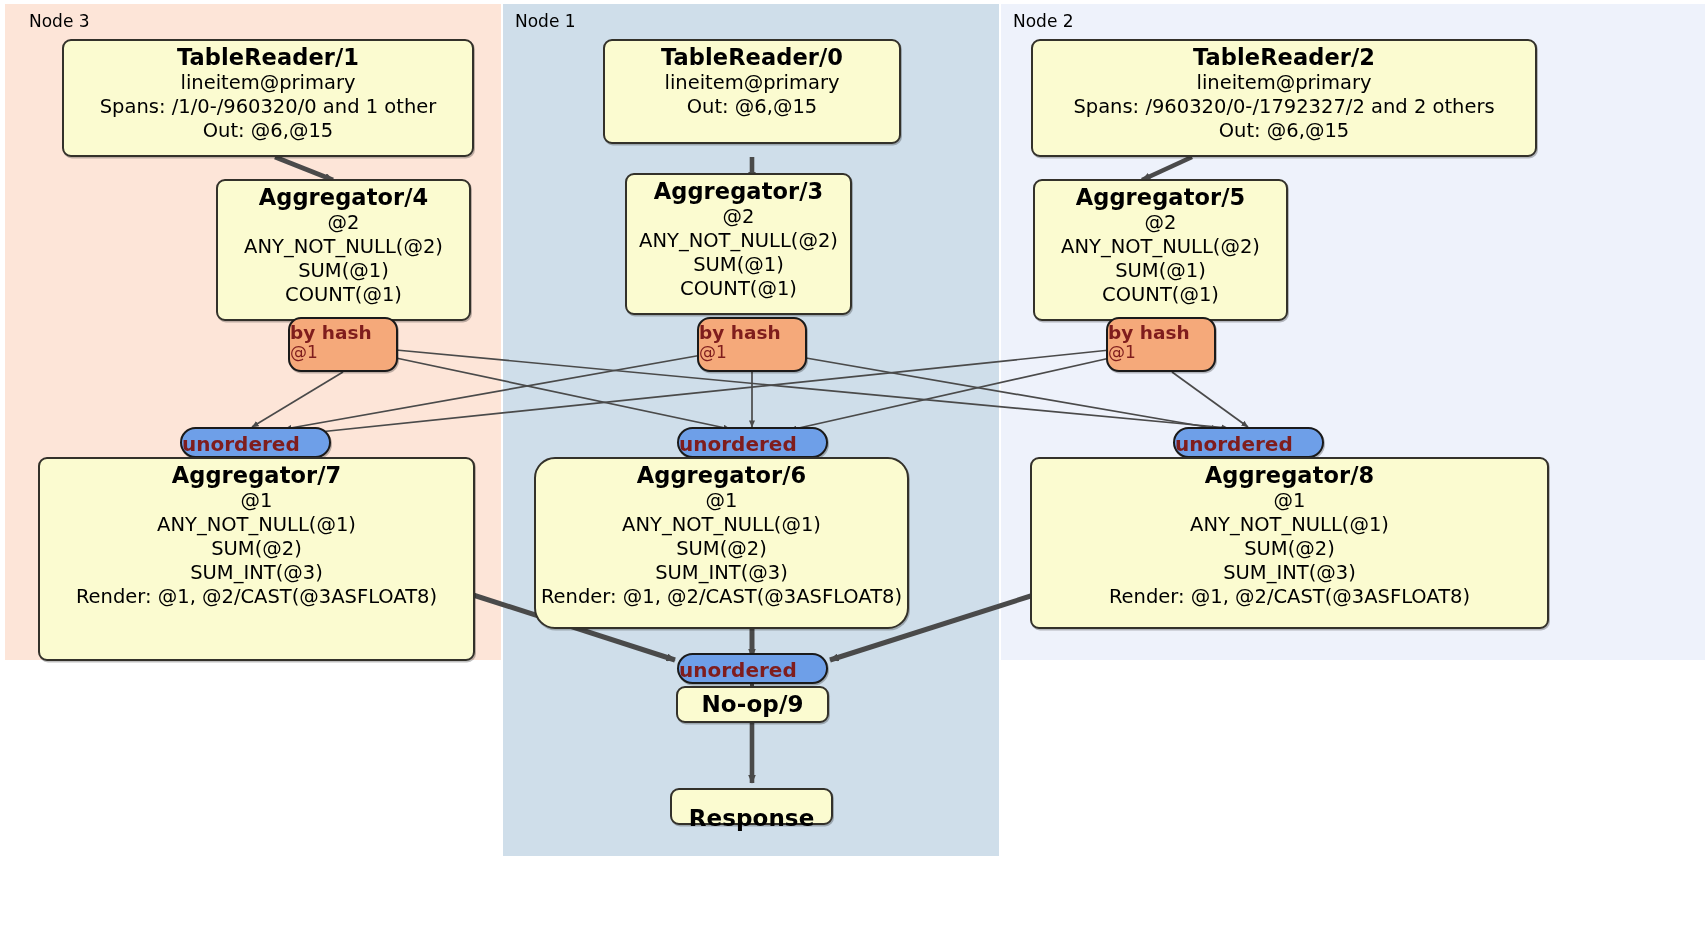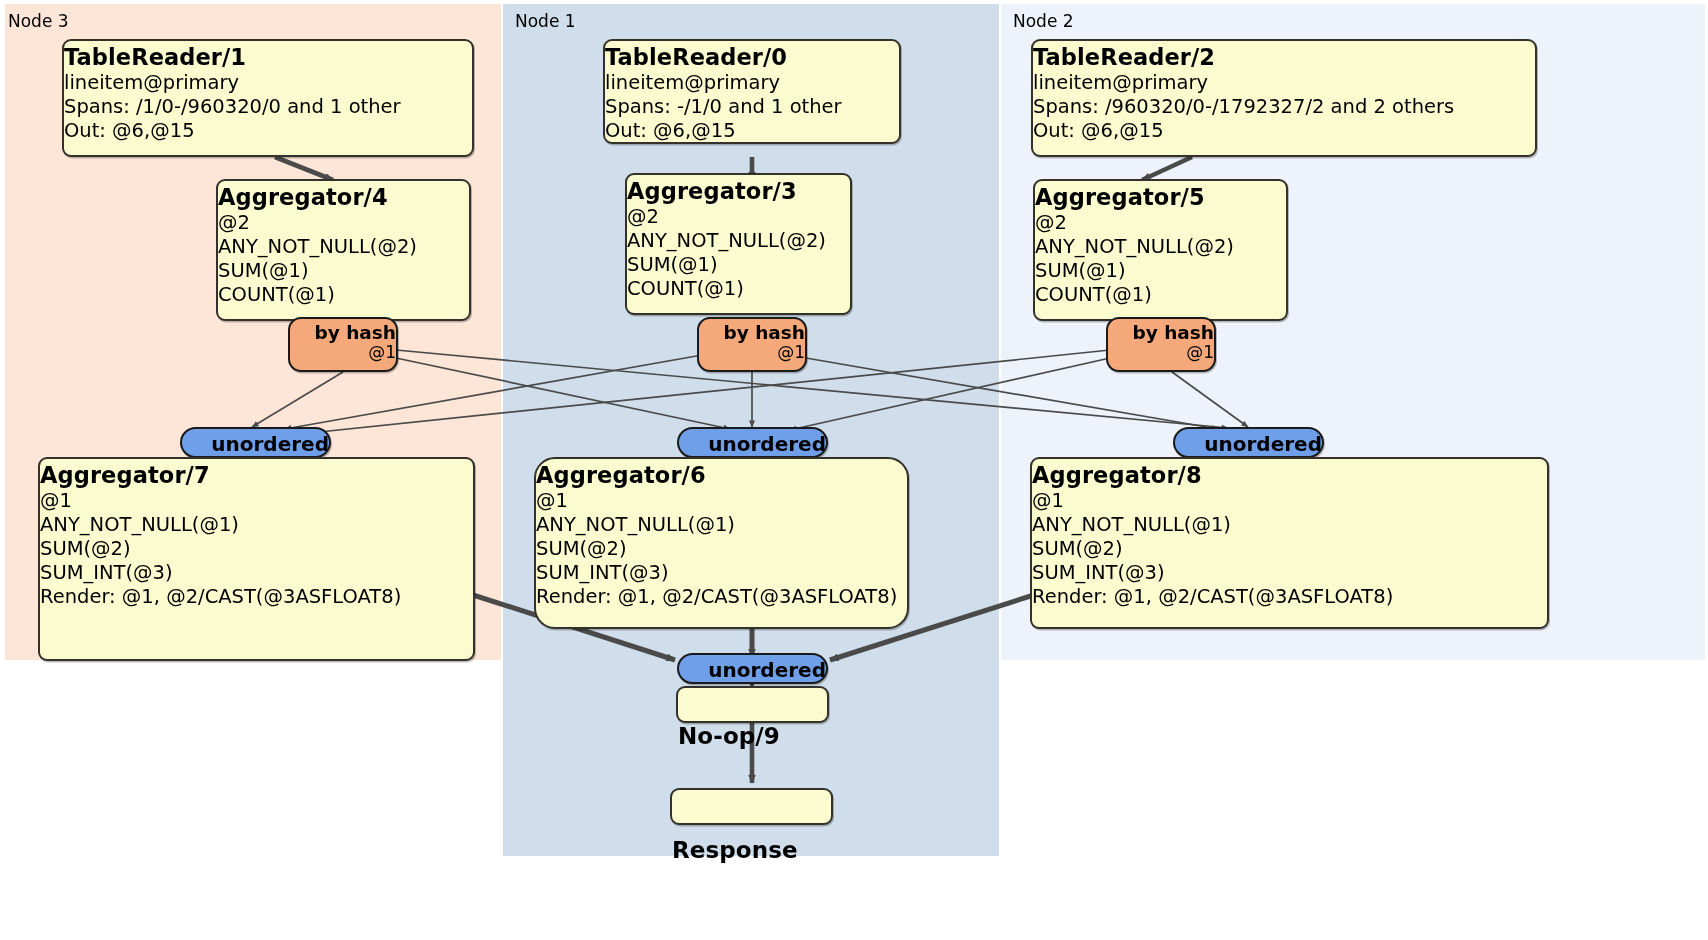--- a/index.html
+++ b/index.html
@@ -8,46 +8,46 @@
   #stage{position:absolute;left:0;top:0;width:1708px;height:940px;}
 
   .node-panel{position:absolute;box-sizing:border-box;}
   .node-label{position:absolute;font-size:17px;color:#000;line-height:1;}
 
   svg.edges{position:absolute;left:0;top:0;width:1708px;height:940px;
             pointer-events:none;}
 
   .proc{position:absolute;box-sizing:border-box;background:#fbfbd0;
         border:2.2px solid #33312a;border-radius:9px;
-        color:#000;
+        text-align:center;color:#000;
         box-shadow:1px 1.5px 0 rgba(0,0,0,.25);}
   .proc .title{font-weight:bold;font-size:22.5px;line-height:1.18;
                padding-top:3px;letter-spacing:.1px;}
   .proc .ln{font-size:19.5px;line-height:1.235;}
-  .proc.small .title{font-size:23px;padding-top:0;margin-top:32px;}
+  .proc.small .title{font-size:23px;padding-top:0;}
 
   .badge{position:absolute;box-sizing:border-box;border:2px solid #1a1a1a;
-         text-align:right;color:#000000;
+         text-align:left;color:#7f1d1d;
          box-shadow:1px 1.5px 0 rgba(0,0,0,.25);}
   .badge.hash{background:#f5a97a;border-radius:13px;}
   .badge.hash .b1{font-weight:bold;font-size:18.5px;line-height:1.15;padding-top:3px;}
   .badge.hash .b2{font-size:17px;line-height:1.1;}
   .badge.unord{background:#6e9fe8;border-radius:17px;}
   .badge.unord .b1{font-weight:bold;font-size:20px;line-height:31px;}
 </style>
 </head>
 <body>
 
 <div id="stage">
 
   <div class="node-panel" style="left:5px;top:4px;width:496px;height:656px;background:#fde5d8;"></div>
   <div class="node-panel" style="left:503px;top:4px;width:496px;height:852px;background:#cfdeea;"></div>
   <div class="node-panel" style="left:1001px;top:4px;width:704px;height:656px;background:#eef2fb;"></div>
 
-  <div class="node-label" style="left:8px;top:13px;">Node 3</div>
+  <div class="node-label" style="left:29px;top:13px;">Node 3</div>
   <div class="node-label" style="left:515px;top:13px;">Node 1</div>
   <div class="node-label" style="left:1013px;top:13px;">Node 2</div>
 
   <svg class="edges" viewBox="0 0 1708 940">
     <defs>
       <marker id="ah" markerWidth="10" markerHeight="8" refX="8.4" refY="4" orient="auto" markerUnits="userSpaceOnUse">
         <path d="M0,0 L9.2,4 L0,8 z" fill="#4a4a4a"></path>
       </marker>
       <marker id="ahs" markerWidth="7.5" markerHeight="6" refX="6.6" refY="3" orient="auto" markerUnits="userSpaceOnUse">
         <path d="M0,0 L7,3 L0,6 z" fill="#4a4a4a"></path>
@@ -86,21 +86,20 @@
   <div class="proc" style="left:62px;top:39px;width:412px;height:118px;">
     <div class="title">TableReader/1</div>
     <div class="ln">lineitem@primary</div>
     <div class="ln">Spans: /1/0-/960320/0 and 1 other</div>
     <div class="ln">Out: @6,@15</div>
   </div>
 
   <div class="proc" style="left:603px;top:39px;width:298px;height:105px;">
     <div class="title">TableReader/0</div>
     <div class="ln">lineitem@primary</div>
-    <div class="ln">Spans: -/1/0 and 1 other</div>
     <div class="ln">Out: @6,@15</div>
   </div>
 
   <div class="proc" style="left:1031px;top:39px;width:506px;height:118px;">
     <div class="title">TableReader/2</div>
     <div class="ln">lineitem@primary</div>
     <div class="ln">Spans: /960320/0-/1792327/2 and 2 others</div>
     <div class="ln">Out: @6,@15</div>
   </div>
 

